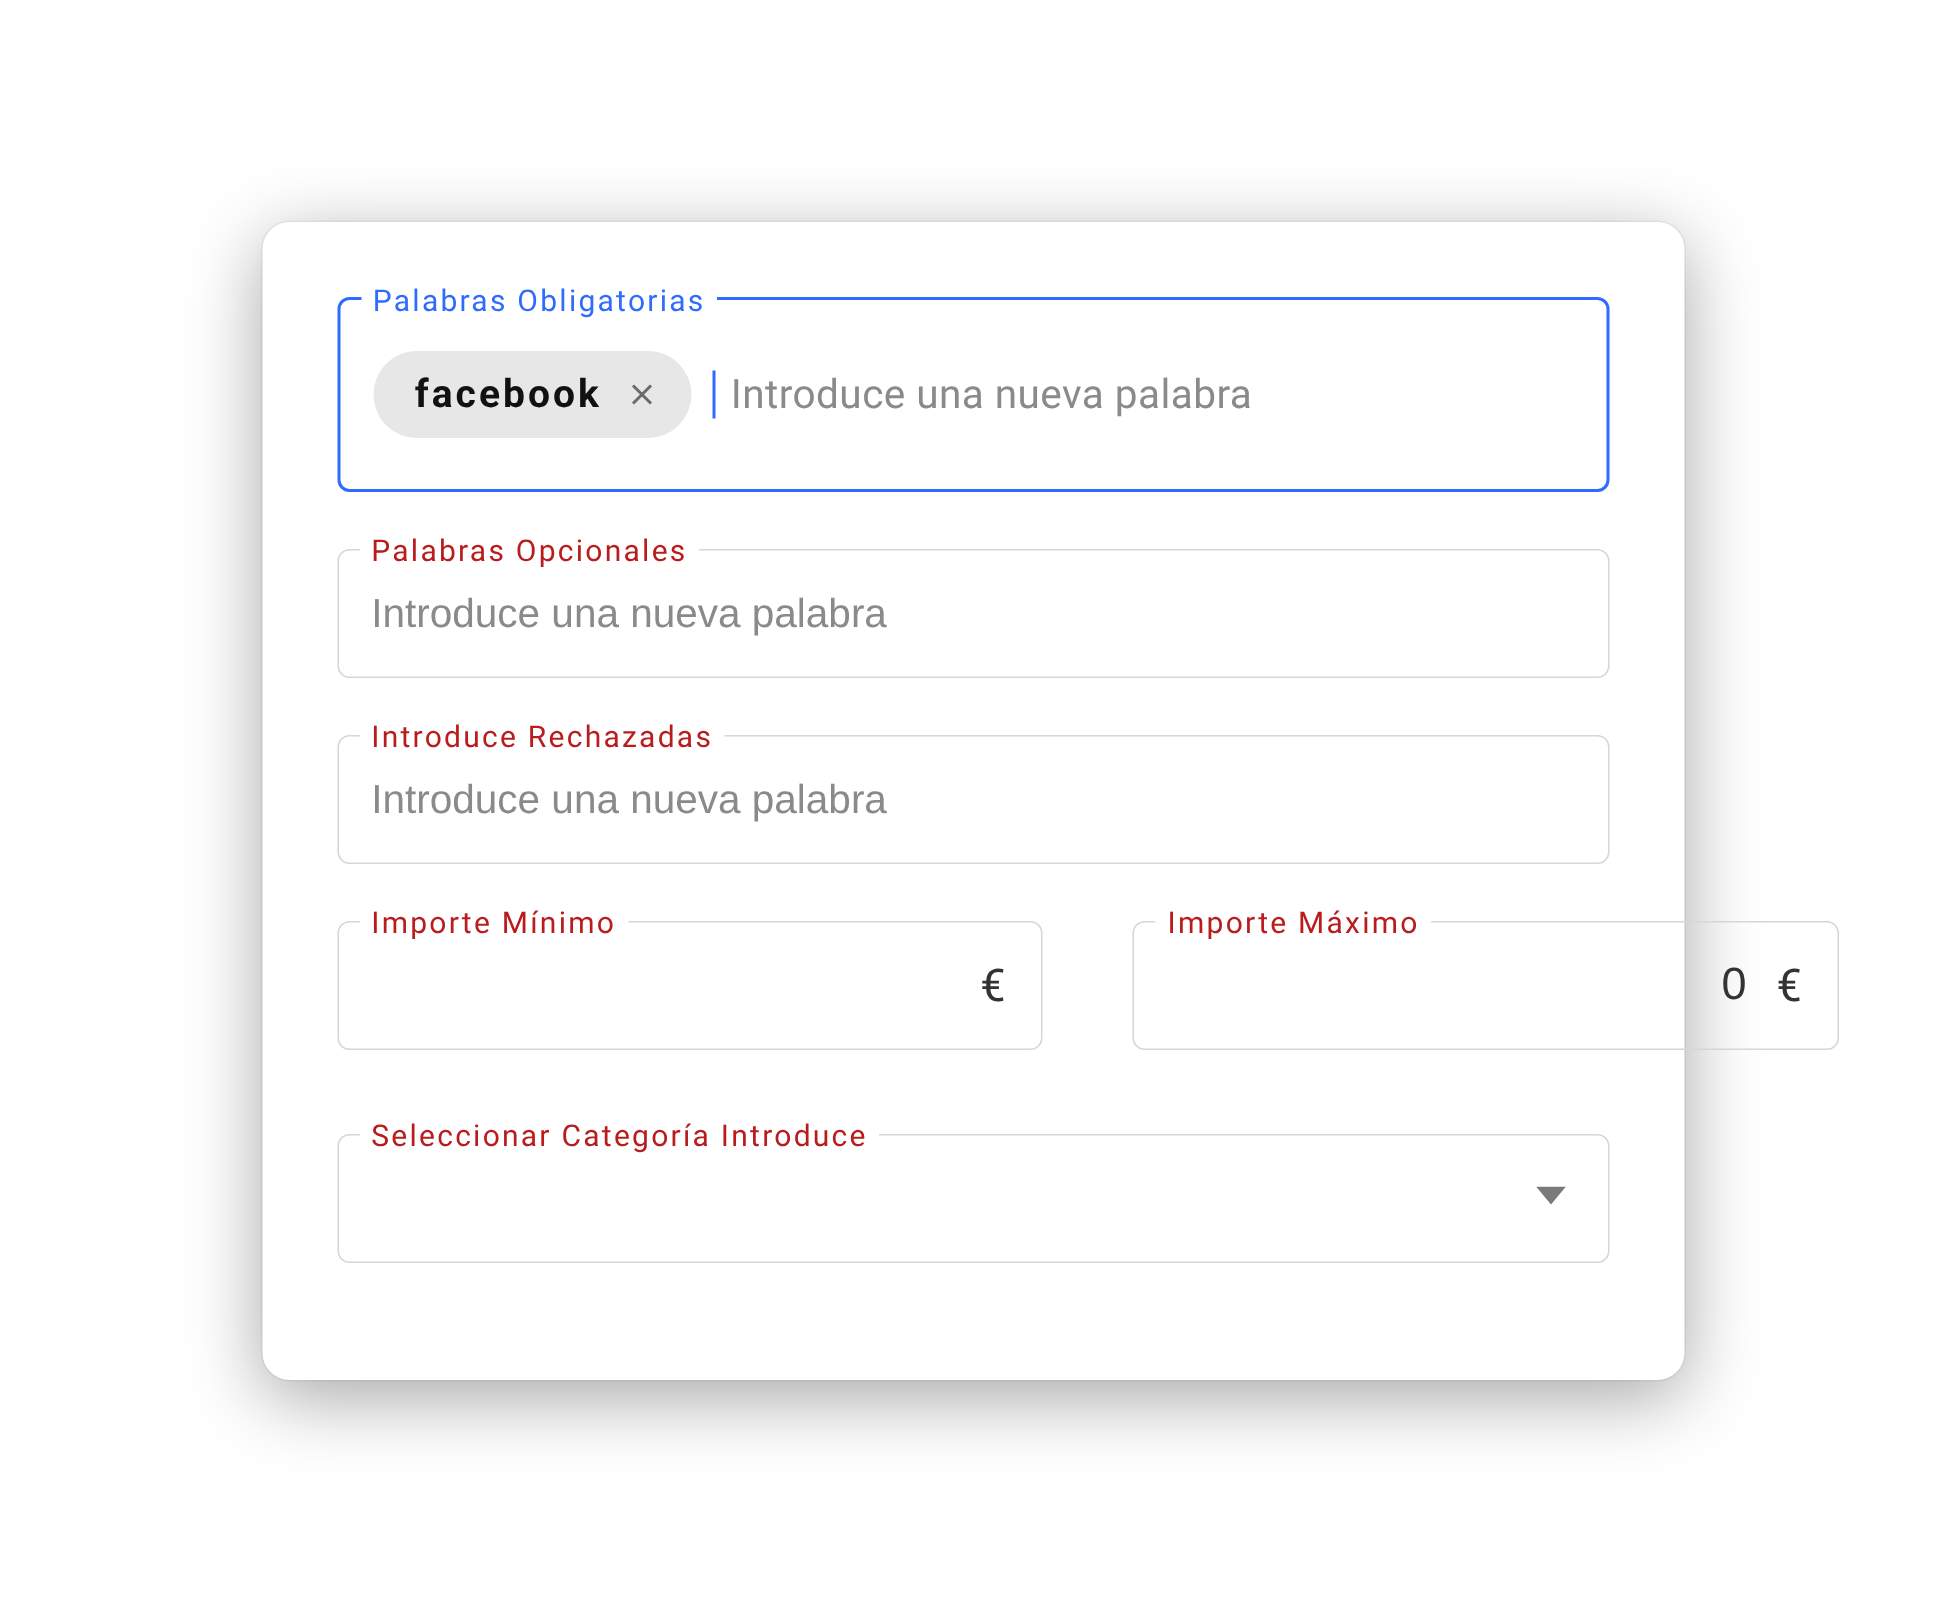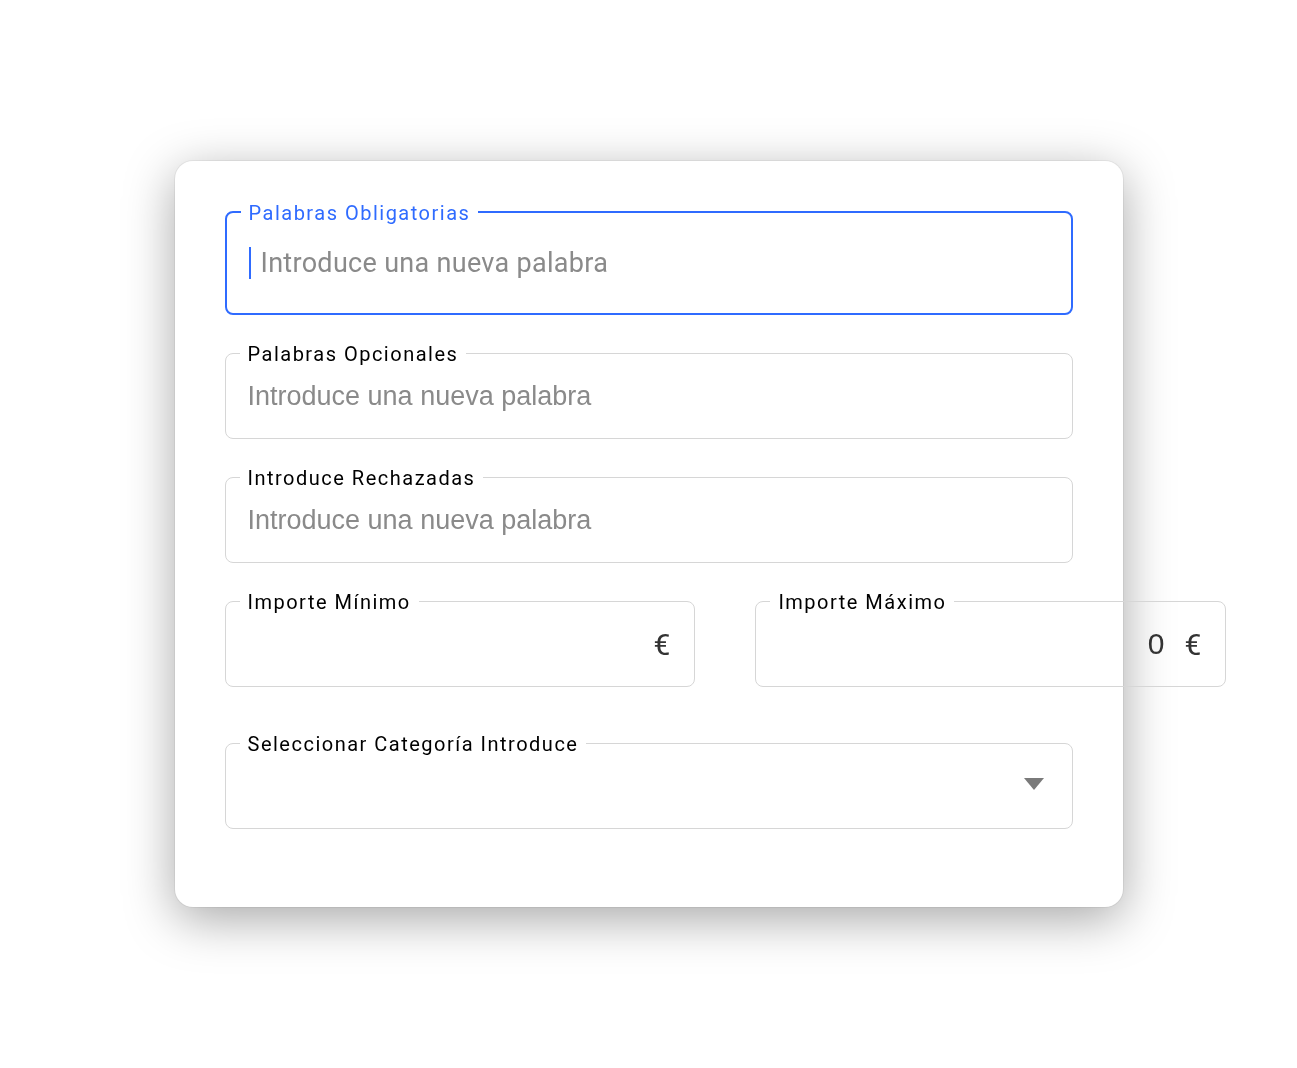--- a/index.html
+++ b/index.html
@@ -29,21 +29,21 @@
     border: 2px solid #2f6bff;
   }
   .field-legend {
     position: absolute;
     top: -12px;
     left: 14px;
     background: #fff;
     padding: 0 8px;
     font-size: 20px;
     letter-spacing: 1.5px;
-    color: #000000;
+    color: #b91c1c;
   }
   .field.focused .field-legend {
     color: #2f6bff;
   }
   .field-body {
     padding: 26px 22px 26px 22px;
     display: flex;
     align-items: center;
     flex-wrap: wrap;
     gap: 14px;
@@ -160,20 +160,29 @@
   }
 </style>
 </head>
 <body>
 
 <div class="card">
 
   <div class="field focused large">
     <div class="field-legend">Palabras Obligatorias</div>
     <div class="field-body">
+      <span class="chip">
+        <span>facebook</span>
+        <span class="chip-close">
+          <svg width="16" height="16" viewBox="0 0 16 16">
+              <line x1="2" y1="2" x2="14" y2="14" stroke="currentColor" stroke-width="2"></line>
+              <line x1="14" y1="2" x2="2" y2="14" stroke="currentColor" stroke-width="2"></line>
+            </svg>
+        </span>
+      </span>
       <span class="cursor-caret"></span>
       <span class="placeholder">Introduce una nueva palabra</span>
     </div>
   </div>
 
   <div class="field">
     <div class="field-legend">Palabras Opcionales</div>
     <div class="field-body">
       <input class="chipinput" placeholder="Introduce una nueva palabra" style="">
     </div>

